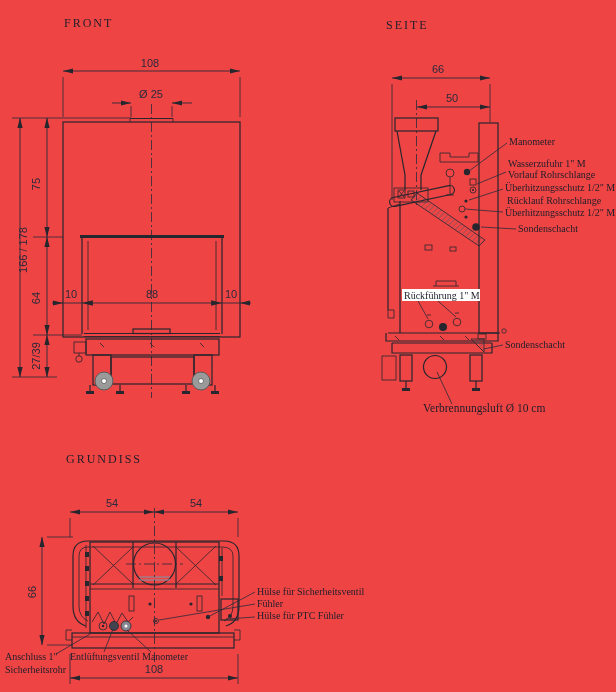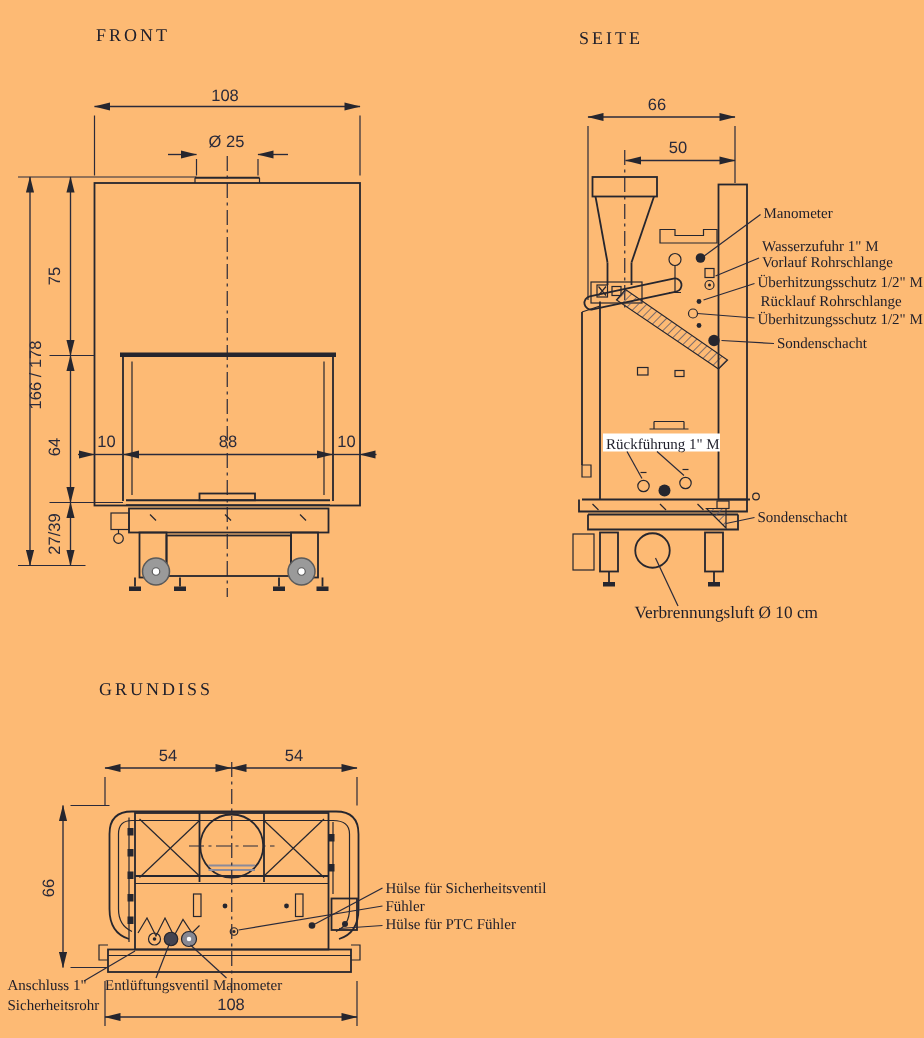--- a/index.html
+++ b/index.html
@@ -1,16 +1,16 @@
 <!DOCTYPE html>
 <html><head>
 <meta charset="utf-8">
 <style>
   html,body{margin:0;padding:0;background:#fff;}
-  .sheet{position:relative;width:616px;height:692px;background:#fdba74;overflow:hidden;
+  .sheet{position:relative;width:616px;height:692px;background:#ef4444;overflow:hidden;
          font-family:"Liberation Serif",serif;}
   svg{position:absolute;left:0;top:0;}
   text{fill:#1e1e2a;}
   .title{font:12px "Liberation Serif",serif;letter-spacing:2px;}
   .dimtxt{font:11px "Liberation Sans",sans-serif;fill:#2a2a3a;}
   .lbl{font:10px "Liberation Serif",serif;}
   .lbl2{font:11.5px "Liberation Serif",serif;}
   .geo{stroke:#26262e;fill:none;stroke-width:1.2;}
   .geothin{stroke:#26262e;fill:none;stroke-width:0.8;}
   .geothick{stroke:#26262e;fill:none;stroke-width:3;}

